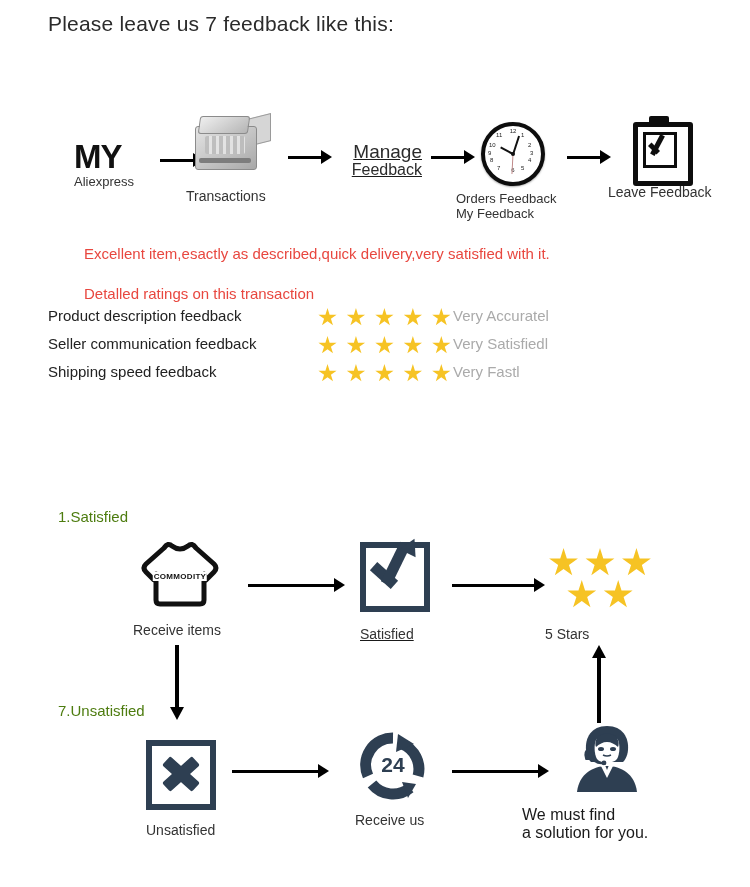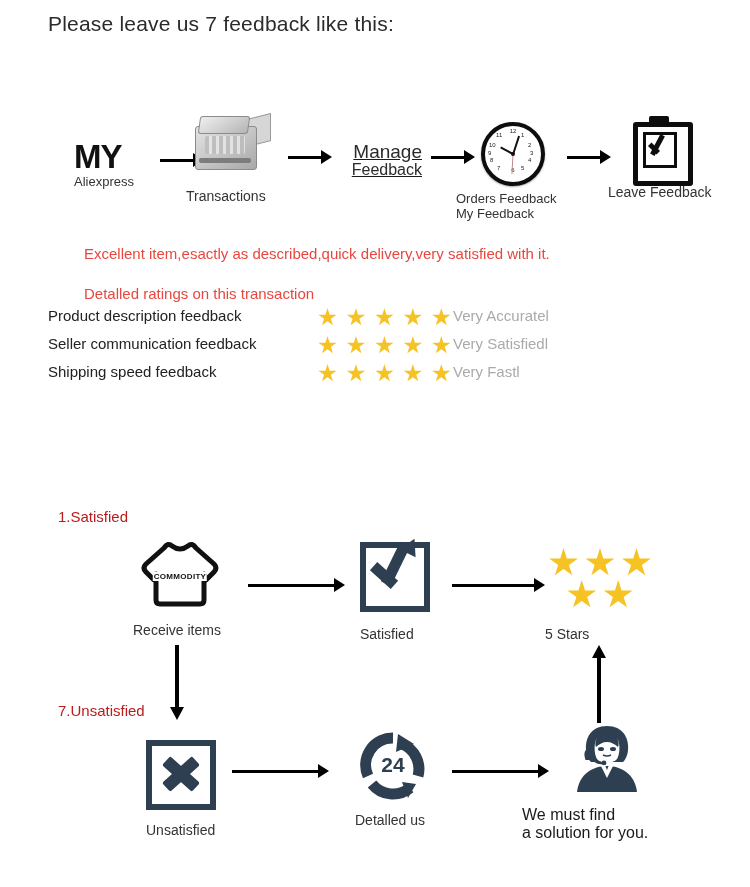--- a/index.html
+++ b/index.html
@@ -118,21 +118,21 @@
   .rate-stars .st{display:inline-block;margin-right:5px;}
   .rate-desc{position:absolute;left:405px;top:0;font-size:15px;color:#aaa;white-space:nowrap;}
 
   
   .star{
     display:inline-block;background:#f6c324;
     clip-path:polygon(50% 0%,61% 35%,98% 35%,68% 57%,79% 91%,50% 70%,21% 91%,32% 57%,2% 35%,39% 35%);
   }
 
   
-  .sec-head{position:absolute;font-size:15px;color:#b91c1c;white-space:nowrap;}
+  .sec-head{position:absolute;font-size:15px;color:#4d7c0f;white-space:nowrap;}
 
   
   .sweater{position:relative;width:92px;height:72px;}
   .sweater svg{position:absolute;left:0;top:0;}
   .sweater .txt{
     position:absolute;left:50%;top:34px;transform:translateX(-50%);
     font-size:8px;font-weight:bold;letter-spacing:.3px;color:#111;white-space:nowrap;
     background:#fff;padding:0 1px;
   }
 
@@ -286,21 +286,21 @@
       <div class="txt">COMMODITY</div>
     </div>
     <div class="cap" style="margin-top:12px;">Receive items</div>
   </div>
 
   <div class="arrow-r" style="left:248px;top:578px;width:100px;">
     <div class="shaft" style="width:86px;"></div>
     <div class="head" style="left:86px;"></div>
   </div>
 
-  <div class="node" style="left:360px;top:542px;width:70px;">
+  <div class="node" style="left:360px;top:542px;width:70px;text-decoration:underline;">
     <div class="chkbox" style="margin:0 auto;">
       <div class="mark" style="left:-4px;top:-12px;width:72px;height:72px;">
         <i style="left:8px;top:34px;width:28px;height:11px;transform:rotate(42deg);"></i>
         <i style="left:28px;top:6px;width:11px;height:44px;transform:rotate(26deg);"></i>
         <i style="left:40px;top:2px;width:0;height:0;background:transparent;
                   border-left:9px solid transparent;border-right:9px solid transparent;
                   border-bottom:16px solid #2e3f52;transform:rotate(26deg);"></i>
       </div>
     </div>
     <div class="cap" style="margin-top:14px;">Satisfied</div>
@@ -352,21 +352,21 @@
     <div class="c24" style="margin:0 auto;">
       <svg width="70" height="70" viewBox="0 0 70 70">
         <path d="M35 8 A27 27 0 0 0 10 46" fill="none" stroke="#2e3f52" stroke-width="11" stroke-linecap="butt"></path>
         <path d="M14 54 A27 27 0 0 0 52 58" fill="none" stroke="#2e3f52" stroke-width="11" stroke-linecap="butt"></path>
         <path d="M60 46 A27 27 0 0 0 44 14" fill="none" stroke="#2e3f52" stroke-width="11" stroke-linecap="butt"></path>
         <polygon points="40,4 56,14 38,22" fill="#2e3f52"></polygon>
         <polygon points="58,54 50,68 44,52" fill="#2e3f52"></polygon>
       </svg>
       <div class="num">24</div>
     </div>
-    <div class="cap" style="margin-top:12px;">Detalled us</div>
+    <div class="cap" style="margin-top:12px;">Receive us</div>
   </div>
 
   <div class="arrow-r" style="left:452px;top:764px;width:100px;">
     <div class="shaft" style="width:86px;"></div>
     <div class="head" style="left:86px;"></div>
   </div>
 
   <div class="node" style="left:522px;top:722px;width:170px;">
     <div class="agent" style="margin:0 auto;">
       <svg width="72" height="76" viewBox="0 0 72 76">

